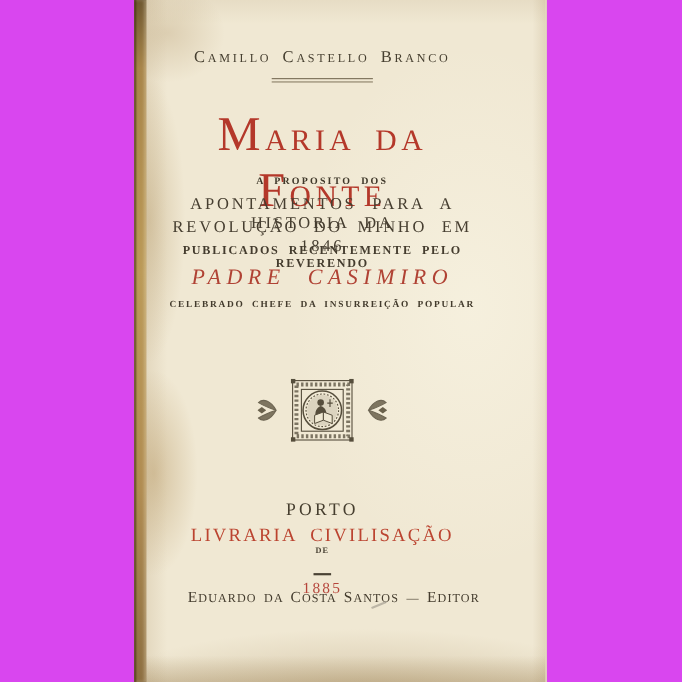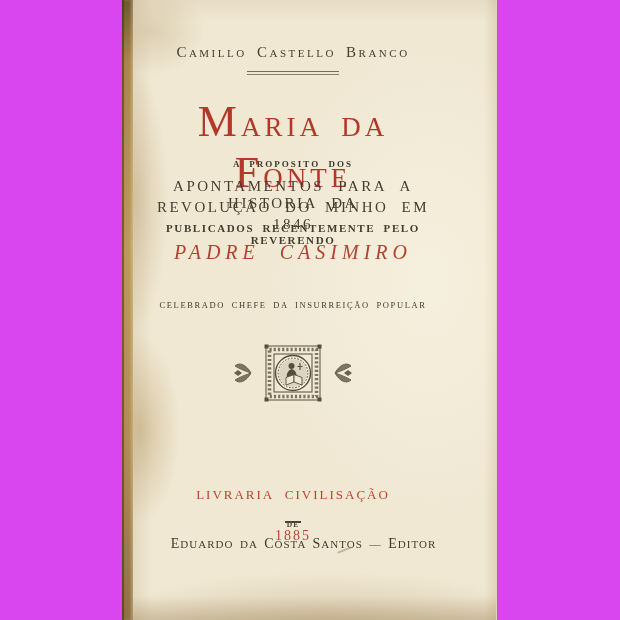--- a/index.html
+++ b/index.html
@@ -51,28 +51,28 @@
 
   .preamble{top:159px;font-size:9px;font-weight:bold;letter-spacing:2px;word-spacing:4px;color:#3f382a;}
 
   .ref1{top:178px;font-size:15px;letter-spacing:2.5px;word-spacing:8px;color:#463e30;}
   .ref2{top:199px;font-size:15px;letter-spacing:2.5px;word-spacing:7px;color:#463e30;}
 
   .published{top:222px;font-size:11px;font-weight:bold;letter-spacing:1.6px;word-spacing:4px;color:#443c2e;}
 
   .padre{top:241px;font-size:20px;font-style:italic;letter-spacing:5px;word-spacing:10px;color:#b04234;}
 
-  .celebrado{top:271px;font-size:8.5px;font-weight:normal;letter-spacing:1.6px;word-spacing:3px;color:#433b2d;margin-top:29px;}
+  .celebrado{top:271px;font-size:8.5px;font-weight:bold;letter-spacing:1.6px;word-spacing:3px;color:#433b2d;}
 
   .ornament{top:336px;}
   .ornament svg{display:inline-block;}
 
   .city{top:455px;font-size:16px;letter-spacing:3px;color:#463e2f;}
-  .publisher{top:487px;font-size:13px;letter-spacing:2px;word-spacing:6px;color:#bb4430;}
-  .preposition{top:496px;font-size:7.5px;font-weight:bold;letter-spacing:1px;color:#4a4234;margin-top:24px;}
+  .publisher{top:477px;font-size:17px;letter-spacing:2px;word-spacing:6px;color:#bb4430;}
+  .preposition{top:496px;font-size:7.5px;font-weight:bold;letter-spacing:1px;color:#4a4234;}
   .editor-line{top:536px;font-size:11px;letter-spacing:1px;word-spacing:3px;color:#443c2e;padding-left:21px;}
   .editor-line .bc{font-size:14px;}
   .imprint-dash{
     top:521px;width:16px;left:50%;right:auto;transform:translateX(-50%);
     height:2px;background:#4a4234;
   }
   .year{top:528px;font-size:14px;letter-spacing:2px;color:#b5443a;}
 
   .pencil-mark{
     position:absolute;left:215px;top:549px;width:15px;height:2px;
@@ -136,20 +136,21 @@
 
             <circle cx="57.5" cy="30" r="3" fill="#564e3c" stroke="none"></circle>
             <path d="M57.5 33 C 53.5 34.5, 52 38.5, 53 43 L 62.5 43 C 63.5 38, 61.5 34, 57.5 33 Z" fill="#564e3c" stroke="none"></path>
             <path d="M52 41.5 L60 38.5 L60 46 L52 49 Z" fill="#efe8d2" stroke-width="0.9"></path>
             <path d="M68 41.5 L60 38.5 L60 46 L68 49 Z" fill="#efe8d2" stroke-width="0.9"></path>
             <path d="M66 27 L66 34 M63.5 30.5 L68.5 30.5" stroke-width="1.1"></path>
           </g>
         </svg>
       </div>
 
+      <div class="city">PORTO</div>
 
       <div class="publisher">LIVRARIA CIVILISAÇÃO</div>
 
       <div class="preposition">DE</div>
 
       <div class="editor-line caps-init"><span class="bc">E</span>DUARDO DA <span class="bc">C</span>OSTA <span class="bc">S</span>ANTOS — <span class="bc">E</span>DITOR</div>
 
       <div class="imprint-dash"></div>
 
       <div class="year">1885</div>

